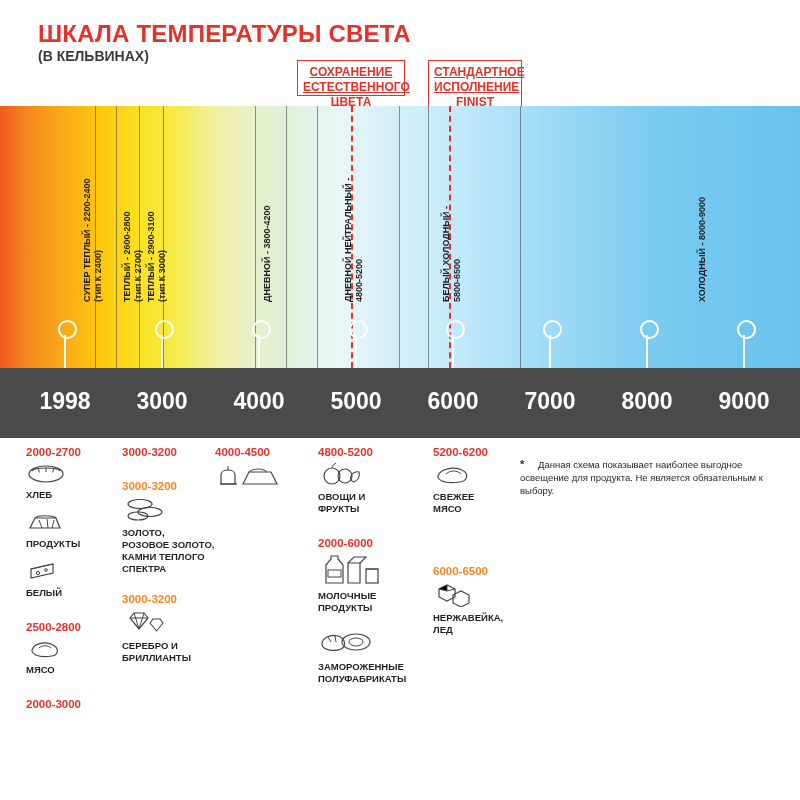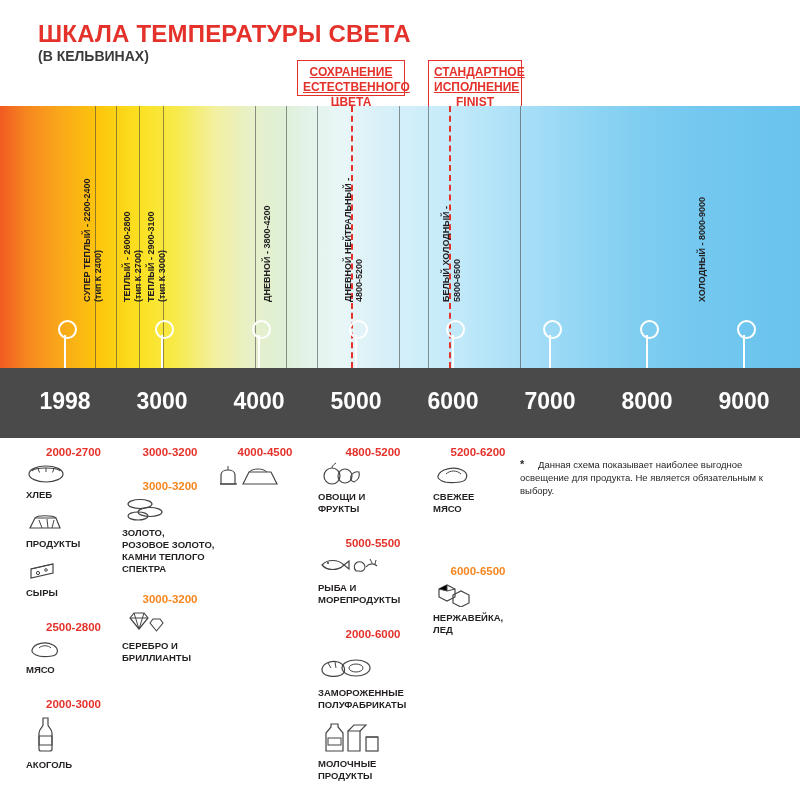--- a/index.html
+++ b/index.html
@@ -96,21 +96,21 @@
     position:absolute;top:388px;
     font-size:23px;font-weight:bold;color:#ffffff;
     text-align:center;width:90px;
   }
 
   
   #lower{position:absolute;left:0;top:446px;width:800px;height:354px;}
   .col{position:absolute;top:0;}
   .grp{margin-bottom:14px;}
   .grp-range{
-    font-size:11.5px;font-weight:bold;margin-bottom:4px;text-align:center;
+    font-size:11.5px;font-weight:bold;margin-bottom:4px;
   }
   .red{color:#e4322b;}
   .orange{color:#f6861f;}
   .item{margin-bottom:10px;}
   .item-label{
     font-size:9.5px;font-weight:bold;color:#231f20;
     line-height:12px;margin-top:1px;
   }
   .ico{display:block;}
 
@@ -234,48 +234,39 @@
         </div>
         <div class="item">
           <span class="ico">
             <svg width="40" height="22" viewBox="0 0 40 22">
                 <path d="M5 18V9l22-5v9z" fill="none" stroke="#444" stroke-width="1.2"></path>
                 <path d="M5 9l22-5" stroke="#444" stroke-width="1"></path>
                 <circle cx="12" cy="13" r="1.6" fill="none" stroke="#444" stroke-width="1"></circle>
                 <circle cx="20" cy="10" r="1.3" fill="none" stroke="#444" stroke-width="1"></circle>
               </svg>
           </span>
-          <div class="item-label">СЫРЫ</div>
+          <div class="item-label">БЕЛЫЙ</div>
         </div>
       </div>
 
       <div class="grp" style="margin-top:22px">
         <div class="grp-range red">2500-2800</div>
         <div class="item">
           <span class="ico">
             <svg width="40" height="22" viewBox="0 0 40 22">
                 <path d="M6 13c2-7 14-9 21-5 6 3 6 10-1 11-7 1-12 1-16-1-3-1.5-4.5-3-4-5z" fill="none" stroke="#444" stroke-width="1.2"></path>
                 <path d="M13 11c3-3 9-3 12 0" fill="none" stroke="#444" stroke-width="1"></path>
               </svg>
           </span>
           <div class="item-label">МЯСО</div>
         </div>
       </div>
 
       <div class="grp" style="margin-top:22px">
         <div class="grp-range red">2000-3000</div>
-        <div class="item">
-          <span class="ico">
-            <svg width="40" height="40" viewBox="0 0 40 40">
-                <path d="M17 4h5v7c0 2 4 4 4 8v16c0 1-1 2-2 2h-9c-1 0-2-1-2-2V19c0-4 4-6 4-8z" fill="none" stroke="#444" stroke-width="1.2"></path>
-                <rect x="13" y="22" width="13" height="9" fill="none" stroke="#444" stroke-width="1"></rect>
-              </svg>
-          </span>
-          <div class="item-label">АКОГОЛЬ</div>
-        </div>
       </div>
     </div>
 
     <div class="col" style="left:122px;width:96px">
       <div class="grp">
         <div class="grp-range red">3000-3200</div>
       </div>
 
       <div class="grp" style="margin-top:22px">
         <div class="grp-range orange">3000-3200</div>
@@ -337,65 +328,48 @@
                 <circle cx="27" cy="14" r="7" fill="none" stroke="#444" stroke-width="1.2"></circle>
                 <path d="M14 6c0-3 3-4 4-5" fill="none" stroke="#444" stroke-width="1"></path>
                 <path d="M36 20c4-2 6-6 5-10-3-1-7 1-8 4-1 3 0 5 3 6z" fill="none" stroke="#444" stroke-width="1.1"></path>
               </svg>
           </span>
           <div class="item-label" style="white-space:pre-line">ОВОЩИ И
 ФРУКТЫ</div>
         </div>
       </div>
 
-      <div class="grp" style="margin-top:22px">
-        <div class="grp-range red">5000-5500</div>
-        <div class="item">
-          <span class="ico">
-            <svg width="66" height="24" viewBox="0 0 66 24">
-                <path d="M4 12c5-6 16-6 22 0-6 6-17 6-22 0z" fill="none" stroke="#444" stroke-width="1.2"></path>
-                <path d="M26 12l5-4v8z" fill="none" stroke="#444" stroke-width="1.2"></path>
-                <circle cx="10" cy="10" r="1.1" fill="#444"></circle>
-                <path d="M38 18c-3-3-2-8 2-9 4-1 7 2 7 5 0 3-3 5-6 4z" fill="none" stroke="#444" stroke-width="1.1"></path>
-                <path d="M48 14c3-4 8-4 11-1" fill="none" stroke="#444" stroke-width="1.1"></path>
-                <path d="M52 6l2 4M58 7l-1 4" stroke="#444" stroke-width="1"></path>
-              </svg>
-          </span>
-          <div class="item-label" style="white-space:pre-line">РЫБА И
-МОРЕПРОДУКТЫ</div>
-        </div>
-      </div>
 
       <div class="grp" style="margin-top:22px">
         <div class="grp-range red">2000-6000</div>
-        <div class="item" style="margin-top:14px">
-          <span class="ico">
-            <svg width="70" height="28" viewBox="0 0 70 28">
-                <path d="M4 16c0-6 8-10 16-8 7 2 9 10 3 13-7 3-19 1-19-5z" fill="none" stroke="#444" stroke-width="1.2"></path>
-                <ellipse cx="38" cy="14" rx="14" ry="8" fill="none" stroke="#444" stroke-width="1.2"></ellipse>
-                <ellipse cx="38" cy="14" rx="7" ry="4" fill="none" stroke="#444" stroke-width="1"></ellipse>
-                <path d="M10 9l3 5M17 8l1 6" stroke="#444" stroke-width="1"></path>
-              </svg>
-          </span>
-          <div class="item-label" style="white-space:pre-line">ЗАМОРОЖЕННЫЕ
-ПОЛУФАБРИКАТЫ</div>
-        </div>
         <div class="item">
           <span class="ico">
             <svg width="70" height="32" viewBox="0 0 70 32">
                 <path d="M8 30V12l5-6V3h7v3l5 6v18z" fill="none" stroke="#444" stroke-width="1.2"></path>
                 <rect x="10" y="17" width="13" height="7" fill="none" stroke="#444" stroke-width="1"></rect>
                 <path d="M30 30V10h12v20z" fill="none" stroke="#444" stroke-width="1.2"></path>
                 <path d="M30 10l6-6h12l-6 6" fill="none" stroke="#444" stroke-width="1.1"></path>
                 <rect x="48" y="16" width="12" height="14" fill="none" stroke="#444" stroke-width="1.2"></rect>
                 <path d="M48 16h12" stroke="#444" stroke-width="1"></path>
               </svg>
           </span>
           <div class="item-label">МОЛОЧНЫЕ ПРОДУКТЫ</div>
         </div>
+        <div class="item" style="margin-top:14px">
+          <span class="ico">
+            <svg width="70" height="28" viewBox="0 0 70 28">
+                <path d="M4 16c0-6 8-10 16-8 7 2 9 10 3 13-7 3-19 1-19-5z" fill="none" stroke="#444" stroke-width="1.2"></path>
+                <ellipse cx="38" cy="14" rx="14" ry="8" fill="none" stroke="#444" stroke-width="1.2"></ellipse>
+                <ellipse cx="38" cy="14" rx="7" ry="4" fill="none" stroke="#444" stroke-width="1"></ellipse>
+                <path d="M10 9l3 5M17 8l1 6" stroke="#444" stroke-width="1"></path>
+              </svg>
+          </span>
+          <div class="item-label" style="white-space:pre-line">ЗАМОРОЖЕННЫЕ
+ПОЛУФАБРИКАТЫ</div>
+        </div>
       </div>
     </div>
 
     <div class="col" style="left:433px;width:90px">
       <div class="grp">
         <div class="grp-range red">5200-6200</div>
         <div class="item">
           <span class="ico">
             <svg width="48" height="24" viewBox="0 0 48 24">
                 <path d="M5 14c2-7 16-10 24-6 7 3 6 11-2 12-8 1-14 1-18-1-3-1.5-4.5-3-4-5z" fill="none" stroke="#444" stroke-width="1.2"></path>

